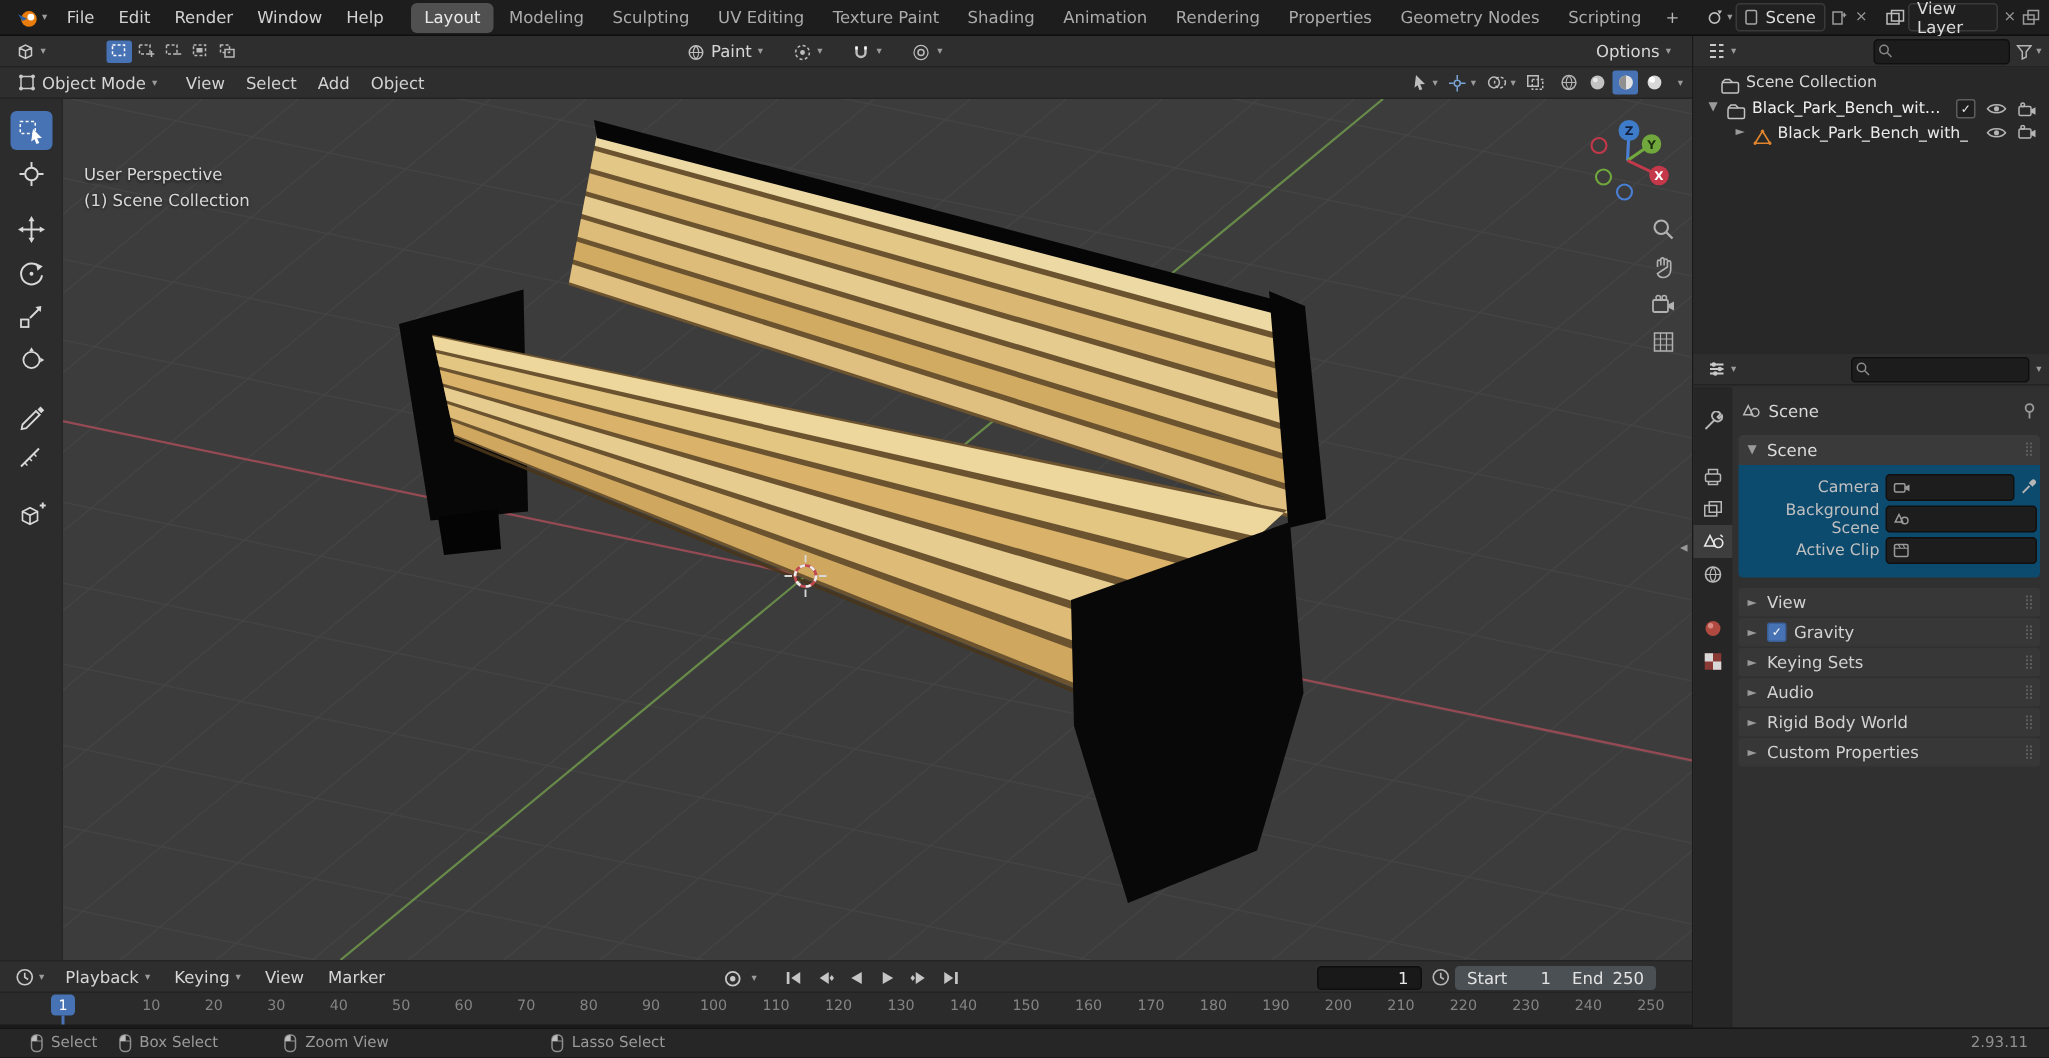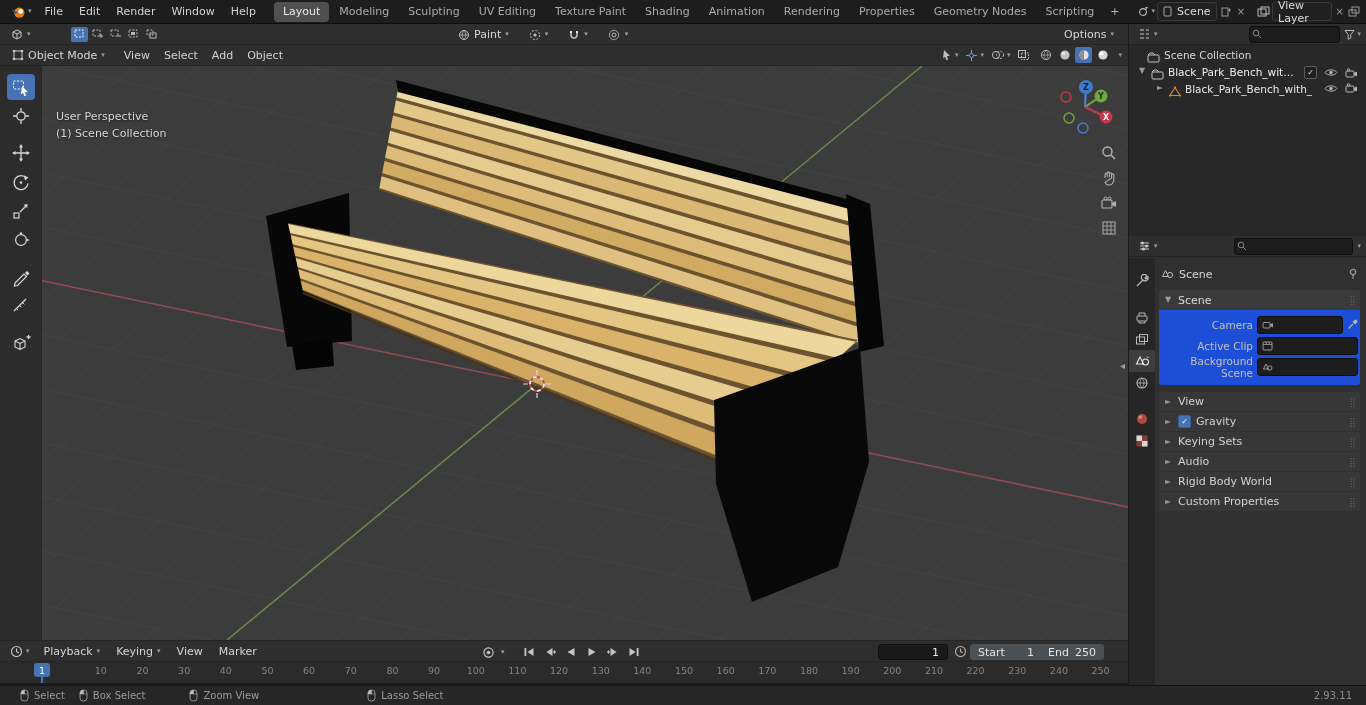--- a/index.html
+++ b/index.html
@@ -99,21 +99,21 @@
   .props{position:absolute;left:0;top:234px;width:237px;height:427px;background:#303030;display:flex;}
   .ptabs{width:26px;background:#262626;display:flex;flex-direction:column;align-items:center;padding-top:12px;flex:none;}
   .ptab{width:26px;height:22px;display:flex;align-items:center;justify-content:center;}
   .ptab.active{background:#3d3d3d;}
   .ptab.gap{margin-top:14px;}
   .pcontent{flex:1;padding:6px 6px 0 4px;box-sizing:border-box;}
   .breadcrumb{display:flex;align-items:center;gap:5px;height:20px;padding:0 2px;}
   .bc-label{color:#d8d8d8;}
   .ppanel-hdr{display:flex;align-items:center;gap:5px;height:20px;background:#3a3a3a;border-radius:3px 3px 0 0;
               padding:0 4px;margin-top:6px;color:#dcdcdc;}
-  .ppanel-body{background:#1d4ed8;padding:4px 2px 8px;border-radius:0 0 3px 3px;}
+  .ppanel-body{background:#0c4a6e;padding:4px 2px 8px;border-radius:0 0 3px 3px;}
   .prow{display:flex;align-items:center;height:21px;gap:4px;}
   .plabel{width:92px;text-align:right;color:#c0c0c0;font-size:10.5px;flex:none;}
   .pinput{flex:1;height:16px;background:#1d1d1d;border:1px solid #101010;border-radius:3px;
           display:flex;align-items:center;gap:4px;padding:0 4px;}
   .cpanel{display:flex;align-items:center;gap:5px;height:19px;background:#373737;margin-top:1px;
           padding:0 4px;color:#d2d2d2;border-radius:2px;}
   .dots{color:#5e5e5e;font-size:9px;margin-left:auto;}
   .tri{font-size:8px;color:#9a9a9a;width:10px;text-align:center;line-height:1;}
   .checkbox.on{background:#4772b3;border-color:#3a5f96;color:#fff;}
 
@@ -881,37 +881,37 @@
                 </span>
             </span>
             <span class="ic">
                 <svg width="11" height="11" viewBox="0 0 11 11">
                   <path d="M1.5 9.5 L6 5" stroke="#b5b5b5" stroke-width="1.2"></path>
                   <path d="M5.5 3 L8 5.5 L9.8 3.7 A1.6 1.6 0 0 0 7.3 1.2 Z" fill="#b5b5b5"></path>
                 </svg>
               </span>
           </div>
           <div class="prow">
+            <span class="plabel">Background Scene</span>
+            <span class="pinput">
+              <span class="ic">
+                  <svg width="11" height="10" viewBox="0 0 11 10">
+                    <path d="M4 2 L6.5 7 H1.5 Z" fill="none" stroke="#9a9a9a"></path>
+                    <circle cx="7.8" cy="6" r="2.2" fill="none" stroke="#9a9a9a"></circle>
+                  </svg>
+                </span>
+            </span>
+          </div>
+          <div class="prow">
             <span class="plabel">Active Clip</span>
             <span class="pinput">
               <span class="ic">
                   <svg width="11" height="10" viewBox="0 0 11 10">
                     <rect x="1" y="1" width="9" height="8" rx="1" fill="none" stroke="#9a9a9a"></rect>
                     <path d="M1 3.5 H10 M3.5 1 L5 3.5 M6.5 1 L8 3.5" stroke="#9a9a9a" stroke-width=".8"></path>
-                  </svg>
-                </span>
-            </span>
-          </div>
-          <div class="prow">
-            <span class="plabel">Background Scene</span>
-            <span class="pinput">
-              <span class="ic">
-                  <svg width="11" height="10" viewBox="0 0 11 10">
-                    <path d="M4 2 L6.5 7 H1.5 Z" fill="none" stroke="#9a9a9a"></path>
-                    <circle cx="7.8" cy="6" r="2.2" fill="none" stroke="#9a9a9a"></circle>
                   </svg>
                 </span>
             </span>
           </div>
         </div>
 
         <div style="margin-top:7px">
           <div class="cpanel">
             <span class="tri">►</span>
             <span>View</span>

